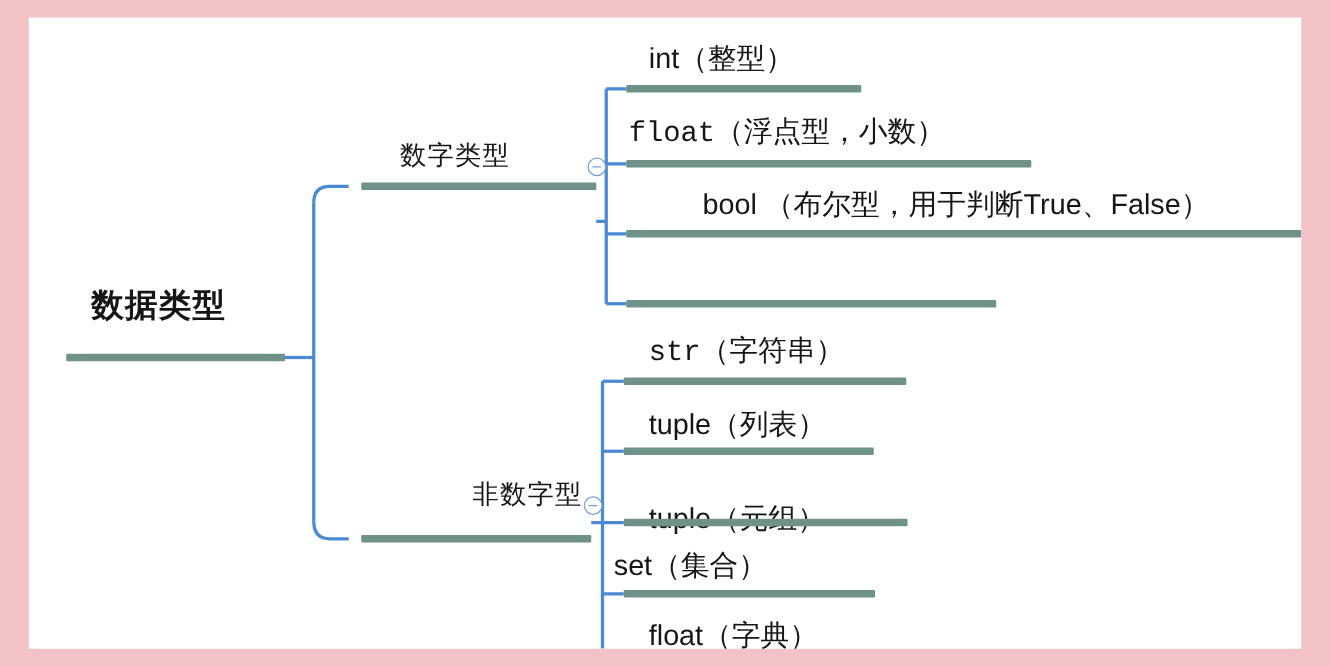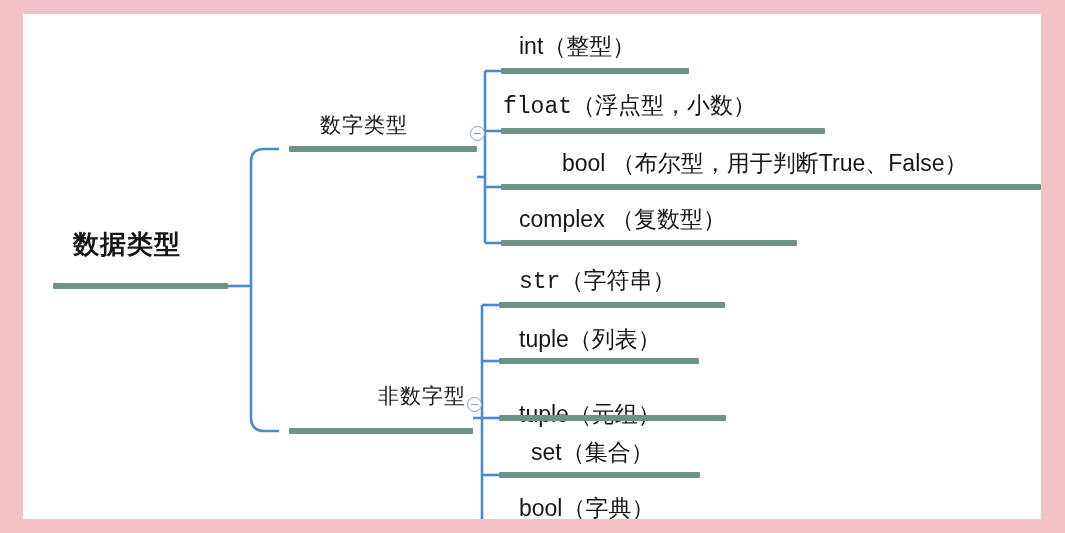--- a/index.html
+++ b/index.html
@@ -126,35 +126,34 @@
 
     <div class="node-label node-leaf" style="left:496px; top:21px;">int（整型）</div>
     <div class="bar" style="left:478px; top:54px; width:188px;"></div>
 
     <div class="node-label node-leaf" style="left:480px; top:82px;font-family:Liberation Mono, monospace;">float（浮点型，小数）</div>
     <div class="bar" style="left:478px; top:114px; width:324px;"></div>
 
     <div class="node-label node-leaf" style="left:496px; top:138px;margin-left:43px;">bool （布尔型，用于判断True、False）</div>
     <div class="bar" style="left:478px; top:170px; width:540px;"></div>
 
-    <div class="node-label node-leaf" style="left:496px; top:194px;">complex （复数型）</div>
     <div class="bar" style="left:478px; top:226px; width:296px;"></div>
 
     <div class="node-label node-branch" style="left:307px; top:371px;margin-left:48px;">非数字型</div>
     <div class="bar" style="left:266px; top:414px; width:184px;"></div>
     <div class="toggle" style="left:444px; top:383px;"></div>
 
     <div class="node-label node-leaf" style="left:496px; top:257px;font-family:Liberation Mono, monospace;">str（字符串）</div>
     <div class="bar" style="left:476px; top:288px; width:226px;"></div>
 
     <div class="node-label node-leaf" style="left:496px; top:314px;">tuple（列表）</div>
     <div class="bar" style="left:476px; top:344px; width:200px;"></div>
 
     <div class="node-label node-leaf" style="left:496px; top:389px;">tuple（元组）</div>
     <div class="bar" style="left:476px; top:401px; width:227px;"></div>
 
-    <div class="node-label node-leaf" style="left:508px; top:427px;">set（集合）</div>
+    <div class="node-label node-leaf" style="left:468px; top:427px;">set（集合）</div>
     <div class="bar" style="left:476px; top:458px; width:201px;"></div>
 
-    <div class="node-label node-leaf" style="left:496px; top:483px;">bool（字典）</div>
+    <div class="node-label node-leaf" style="left:496px; top:483px;">float（字典）</div>
 
   </div>
 </div>
 
 </body></html>

